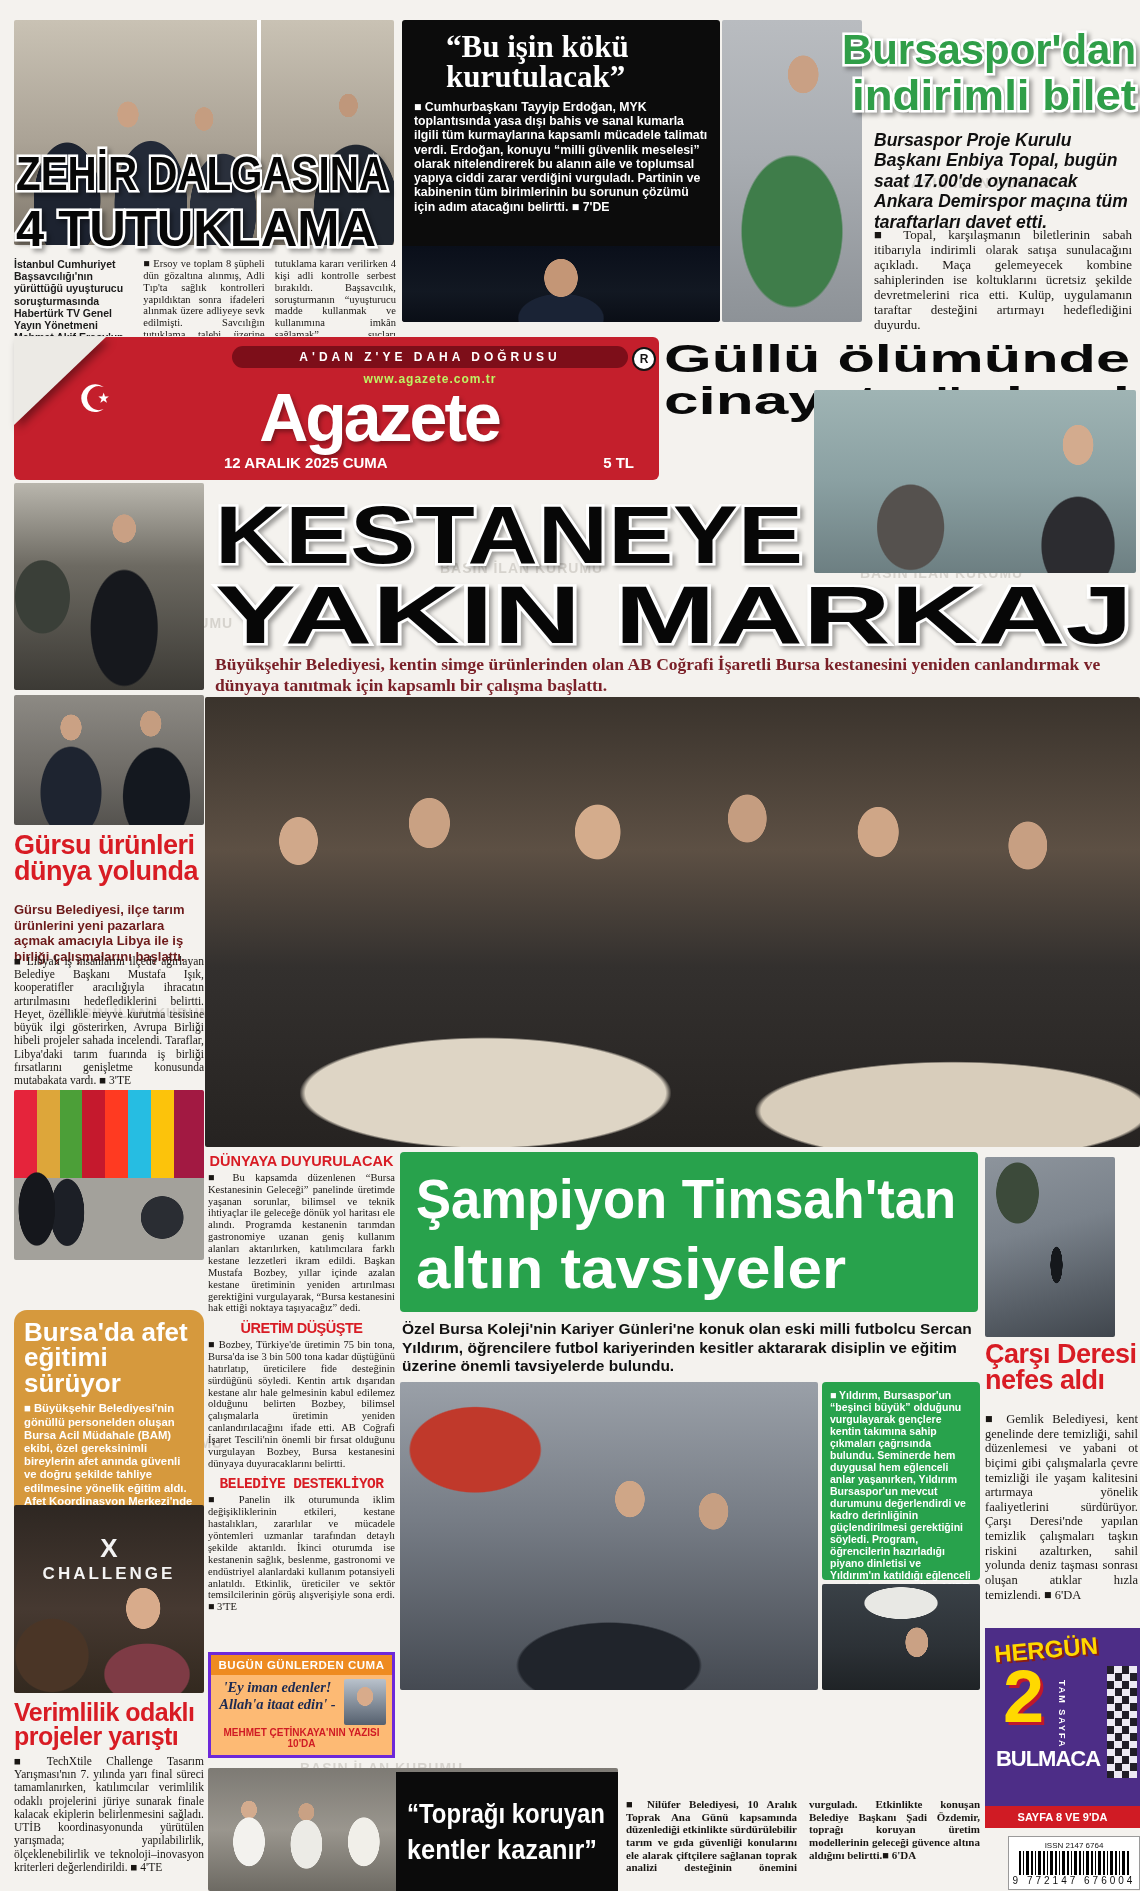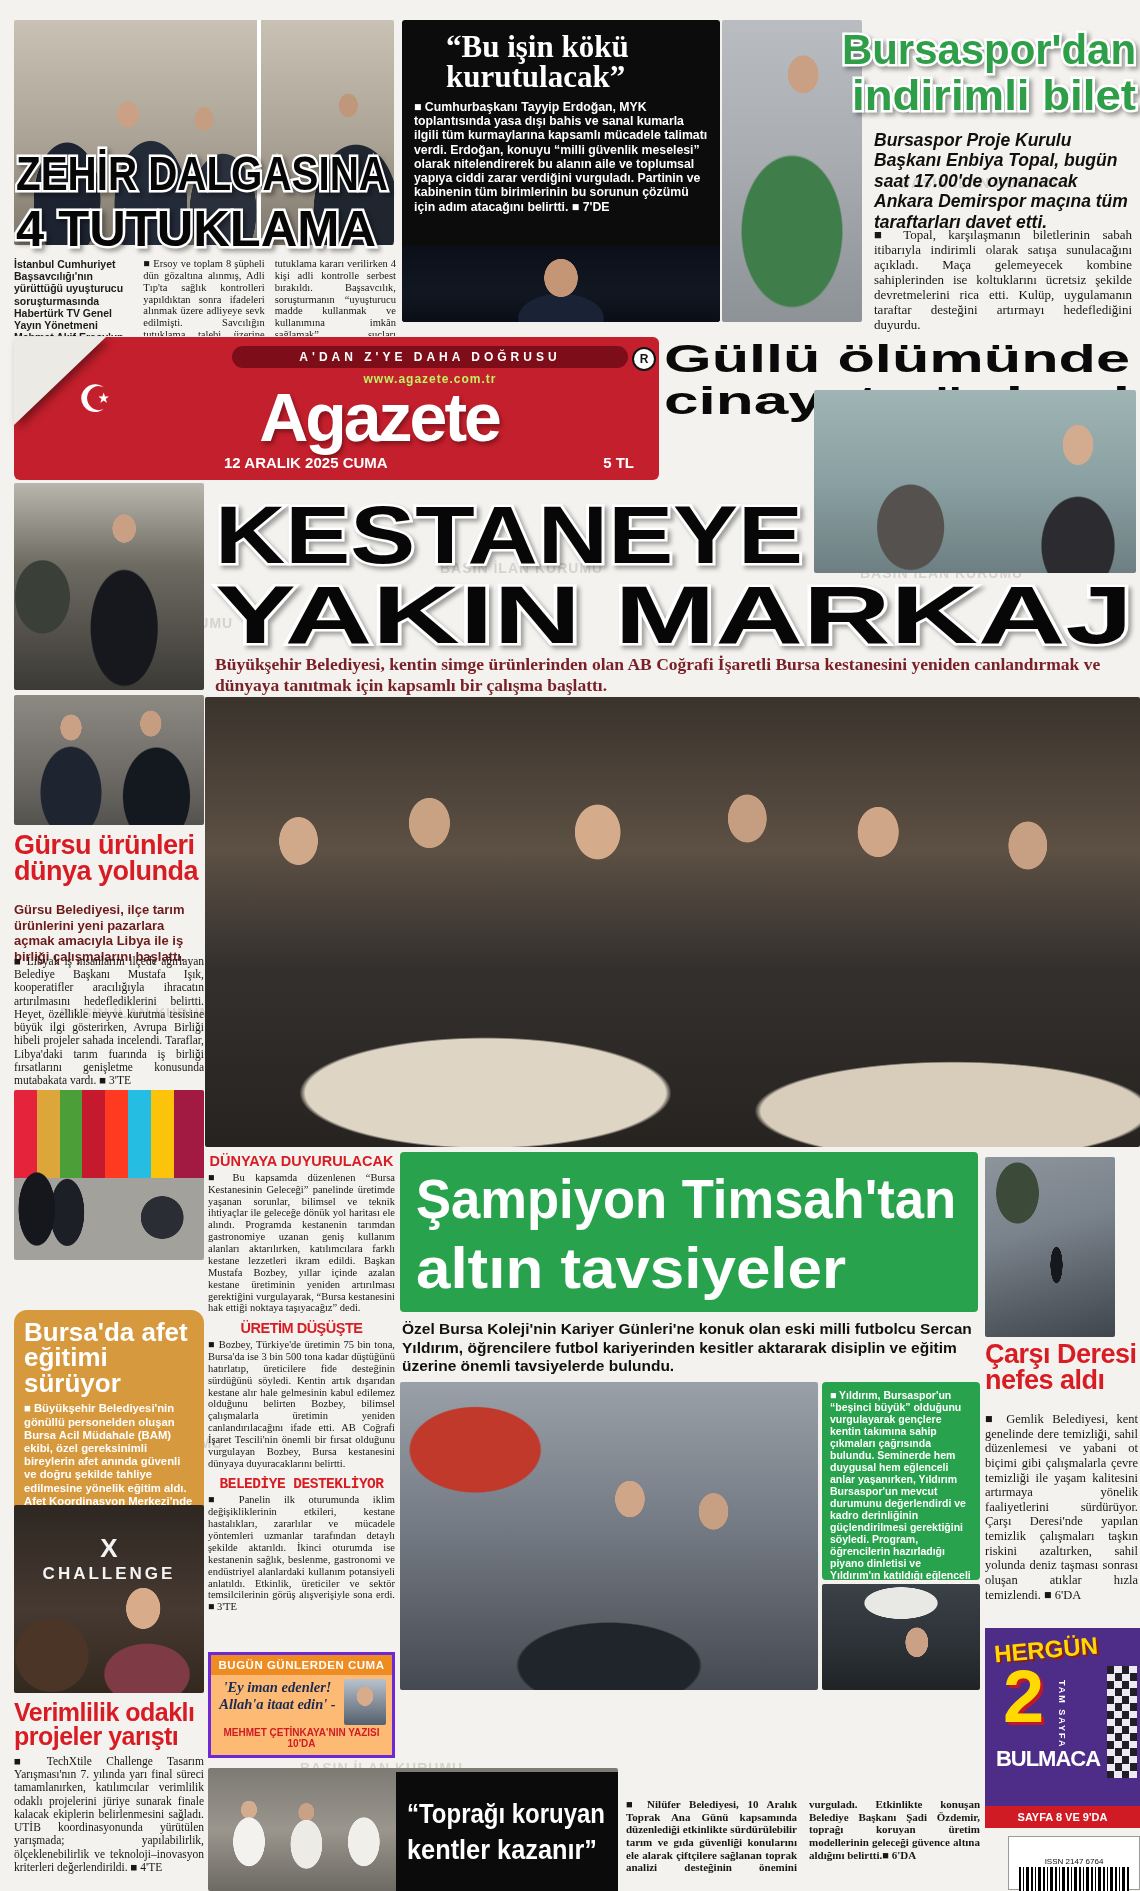--- a/index.html
+++ b/index.html
@@ -265,21 +265,21 @@
                 text-shadow:3px 3px 0 #c0182b;">2</div>
     <div style="position:absolute;left:72px;top:52px;color:#fff;font:700 9px 'Liberation Sans',sans-serif;
                 writing-mode:vertical-rl;letter-spacing:2px;">TAM SAYFA</div>
     <div style="position:absolute;left:0;top:118px;width:126px;text-align:center;color:#fff;
                 font:800 22px 'Liberation Sans',sans-serif;letter-spacing:-1px;">BULMACA</div>
     <div style="position:absolute;left:0;bottom:0;width:100%;height:22px;background:#d01b24;color:#fff;
                 font:700 11px/22px 'Liberation Sans',sans-serif;text-align:center;">SAYFA 8 VE 9'DA</div>
   </div>
 
   <div class="barcode-box">
-    <div style="font:400 8px 'Liberation Sans',sans-serif;color:#111;padding-top:20px;">ISSN 2147 6764</div>
+    <div style="font:400 8px 'Liberation Sans',sans-serif;color:#111;padding-top:4px;">ISSN 2147 6764</div>
     <div class="bars"></div>
     <div style="font:400 10px 'Liberation Sans',sans-serif;color:#111;letter-spacing:3px;">9 772147 676004</div>
   </div>
 
   <div class="cumabox">
     <div style="background:#ee8b21;color:#fff;font:800 11.5px/20px 'Liberation Sans',sans-serif;
                 text-align:center;letter-spacing:.5px;">BUGÜN GÜNLERDEN CUMA</div>
     <div style="display:flex;padding:4px 6px 2px 6px;gap:6px;">
       <div style="flex:1;font-family:'Liberation Serif',serif;font-weight:700;font-style:italic;
                   font-size:14.5px;line-height:1.15;color:#1c2a52;text-align:center;">'Ey iman edenler! Allah'a itaat edin' -</div>

